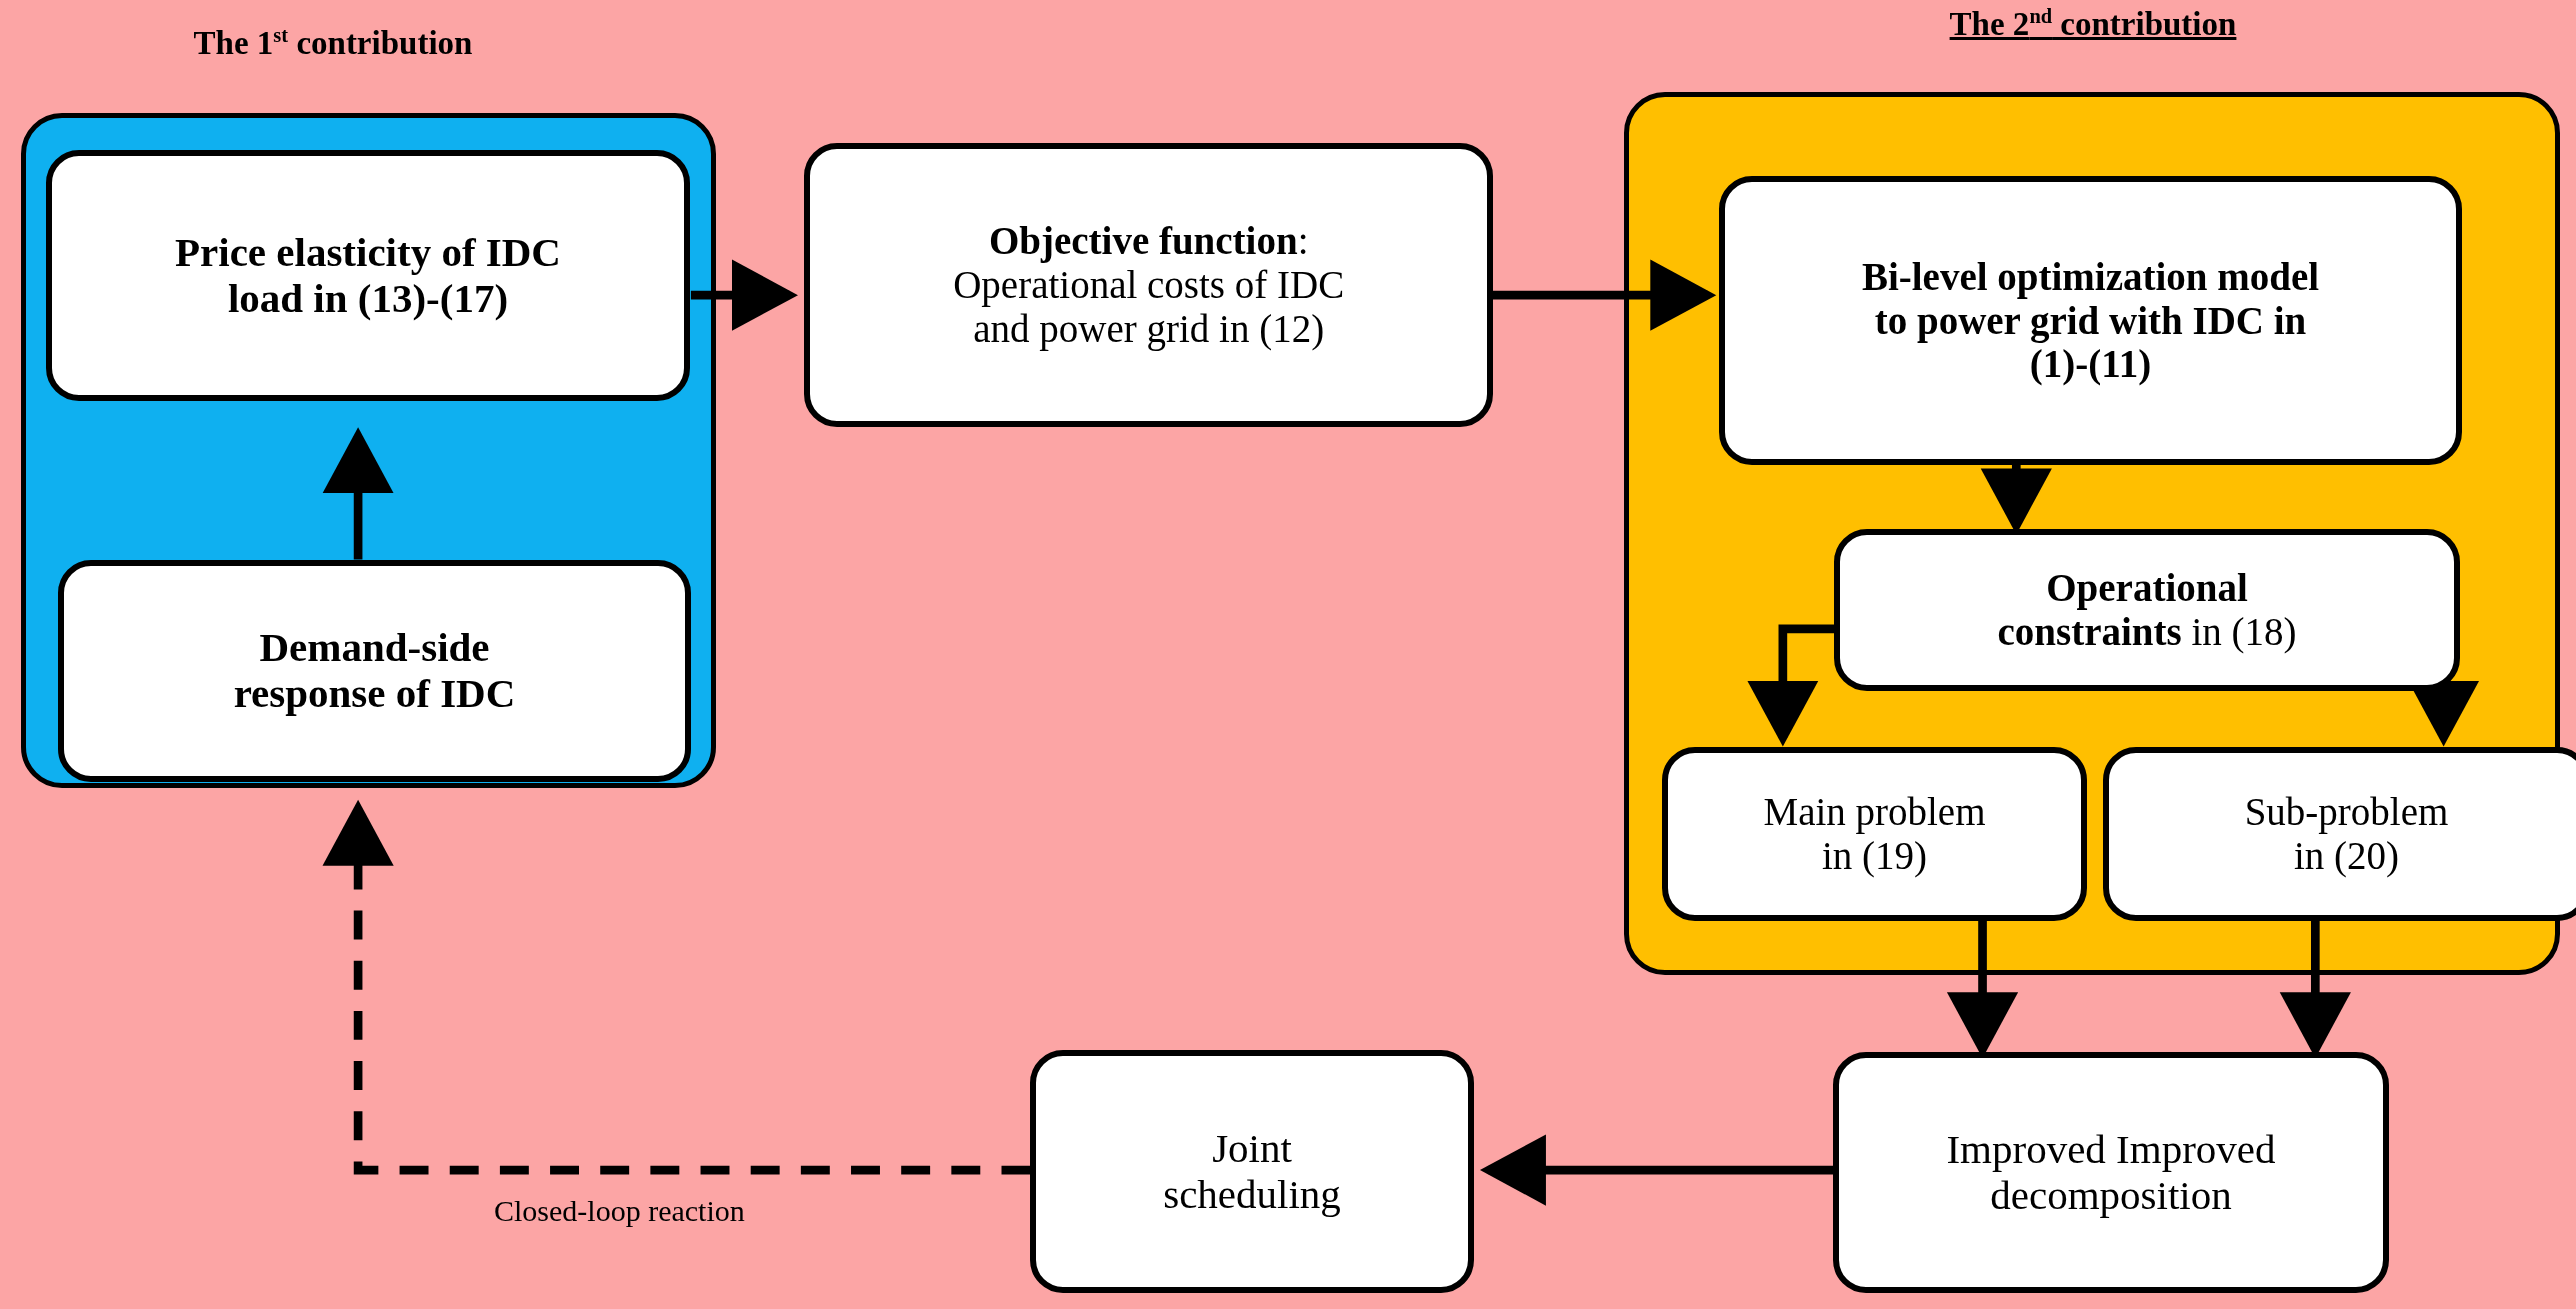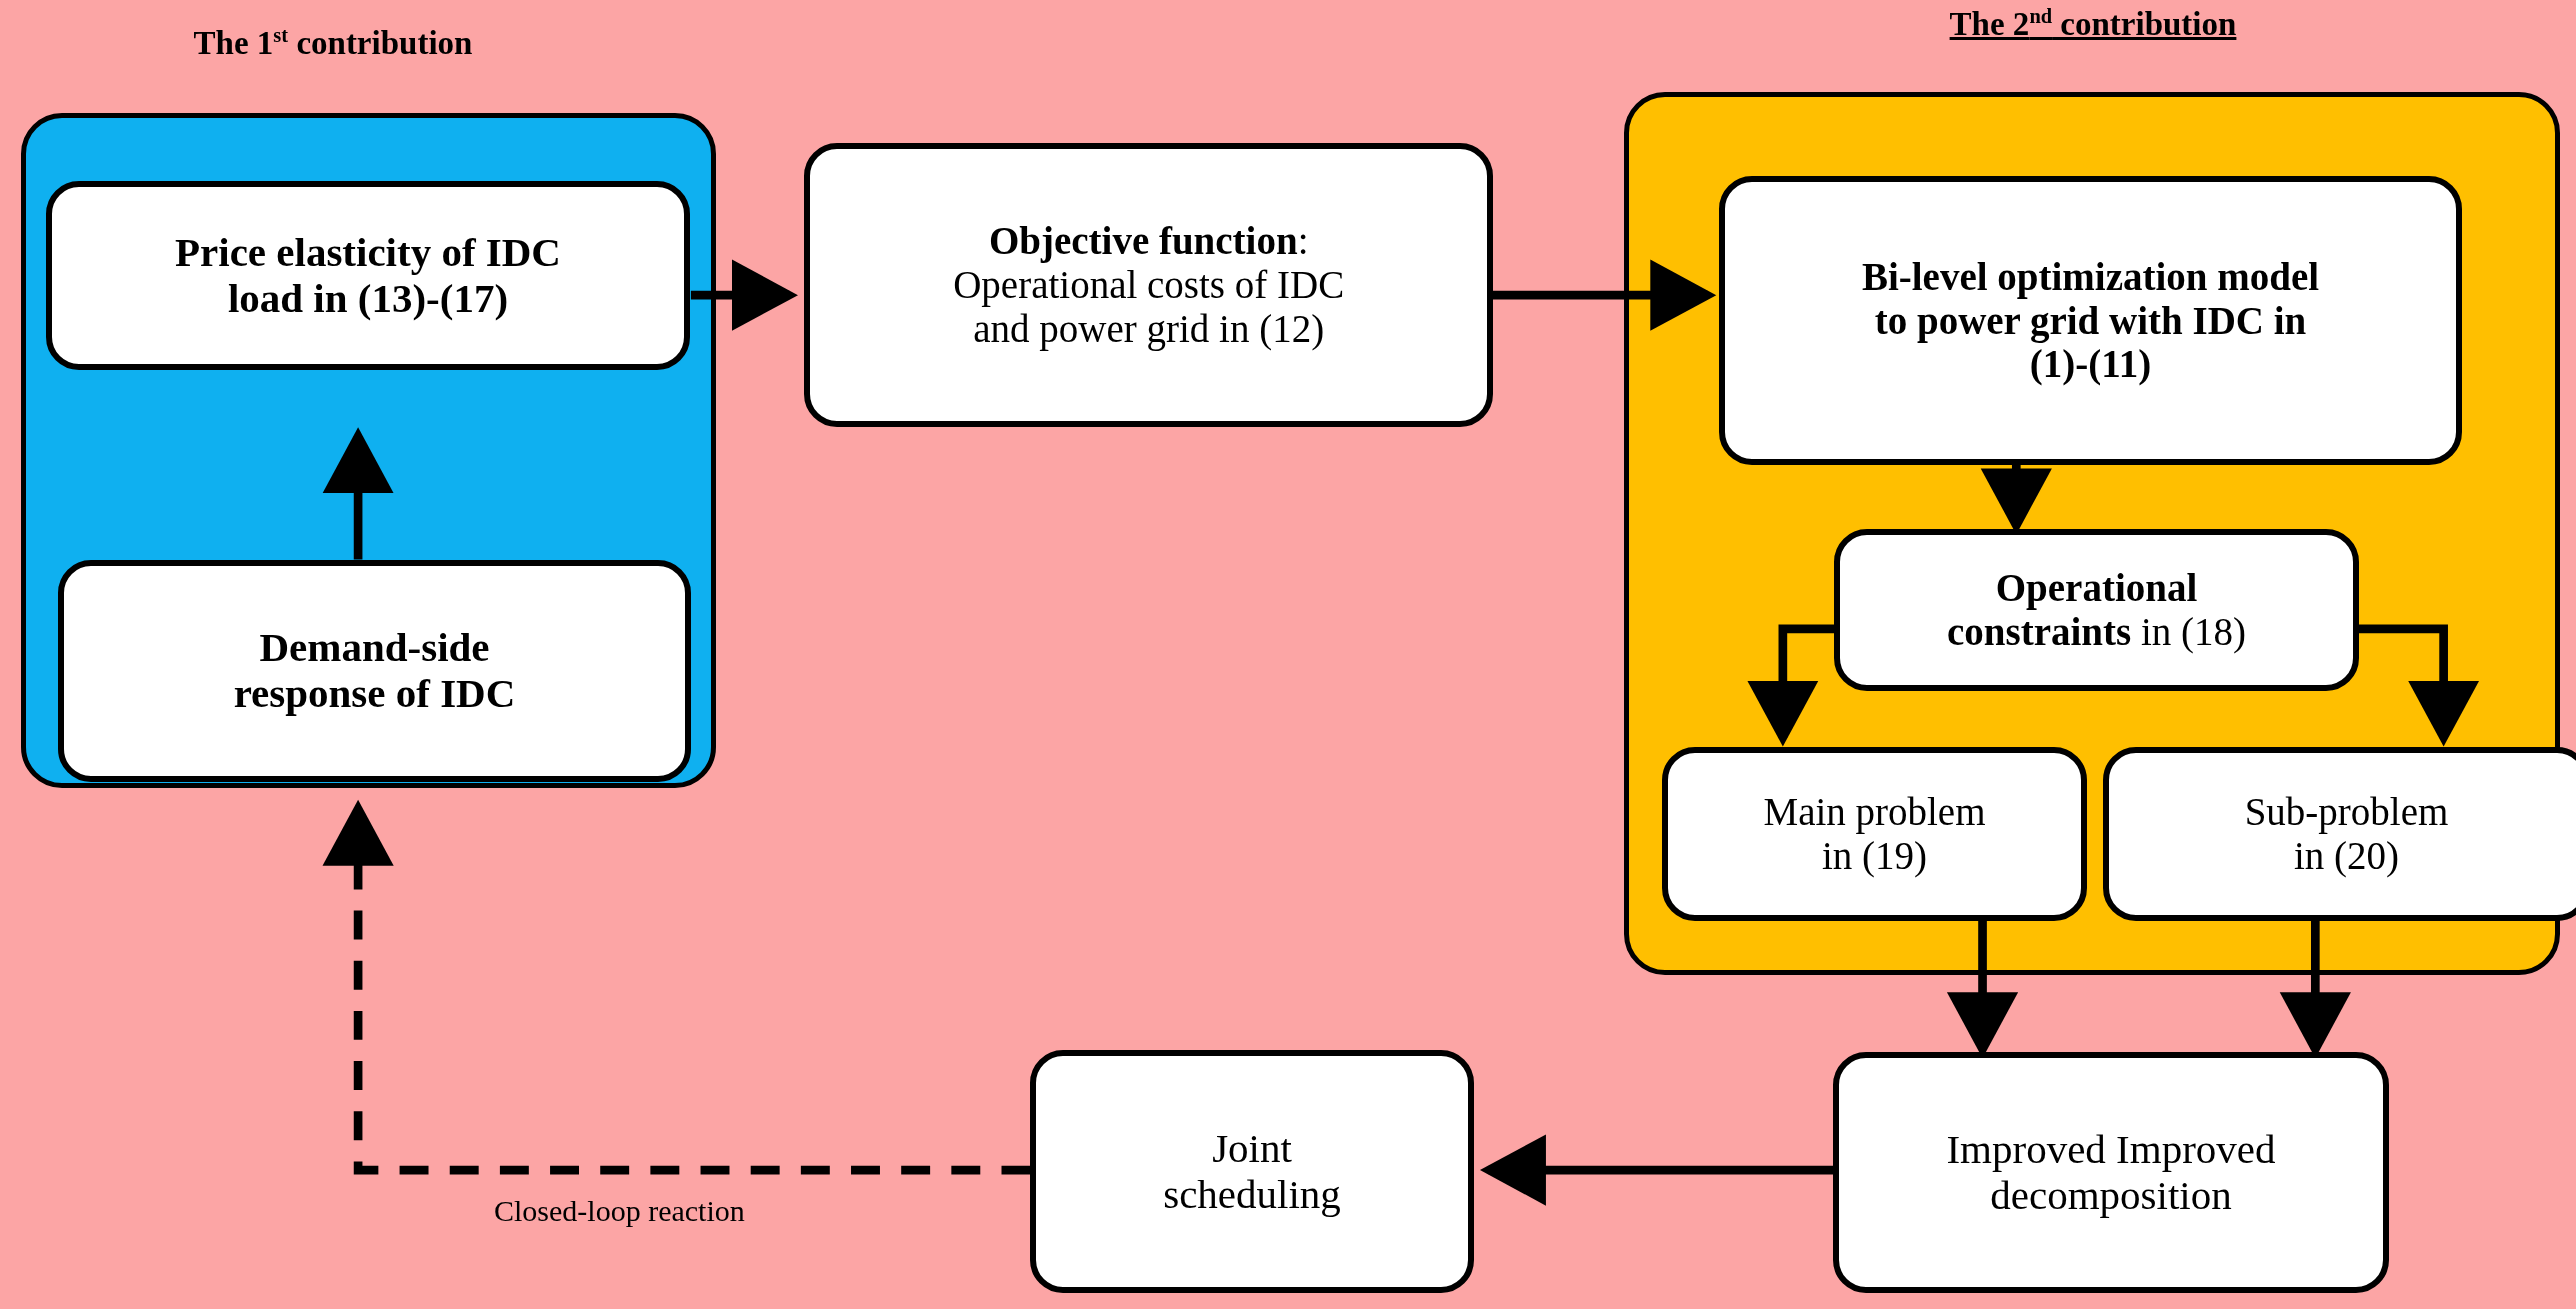--- a/index.html
+++ b/index.html
@@ -115,21 +115,21 @@
 
     <line x1="2055" y1="952" x2="2055" y2="1088" stroke="#000" stroke-width="9" marker-end="url(#arw)"></line>
 
     <line x1="2400" y1="952" x2="2400" y2="1088" stroke="#000" stroke-width="9" marker-end="url(#arw)"></line>
 
     <line x1="1915" y1="1213" x2="1543" y2="1213" stroke="#000" stroke-width="9" marker-end="url(#arw)"></line>
 
     <path d="M1068,1213 L371,1213 L371,838" stroke="#000" stroke-width="9" fill="none" stroke-dasharray="30,22" marker-end="url(#arw)"></path>
   </svg>
 
-  <div class="node" style="left:46px; top:150px; width:644px; height:189px;margin-top:31px;">
+  <div class="node" style="left:46px; top:150px; width:644px; height:251px;">
     <span class="txt fs-42">
       <span class="b">Price elasticity of IDC</span><br>
       <span class="b">load in (13)-(17)</span>
     </span>
   </div>
 
   <div class="node" style="left:58px; top:560px; width:633px; height:222px;">
     <span class="txt fs-42">
       <span class="b">Demand-side</span><br>
       <span class="b">response of IDC</span>
@@ -145,21 +145,21 @@
   </div>
 
   <div class="node" style="left:1719px; top:135px; width:743px; height:289px;margin-top:41px;">
     <span class="txt fs-40">
       <span class="b">Bi-level optimization model</span><br>
       <span class="b">to power grid with IDC in</span><br>
       <span class="b">(1)-(11)</span>
     </span>
   </div>
 
-  <div class="node" style="left:1834px; top:529px; width:525px; height:162px;">
+  <div class="node" style="left:1834px; top:529px; width:626px; height:162px;">
     <span class="txt fs-40">
       <span class="b">Operational</span><br>
       <span class="b">constraints</span><span class="r"> in (18)</span>
     </span>
   </div>
 
   <div class="node" style="left:1662px; top:747px; width:425px; height:174px;">
     <span class="txt fs-40">
       <span class="r">Main problem</span><br>
       <span class="r">in (19)</span>

